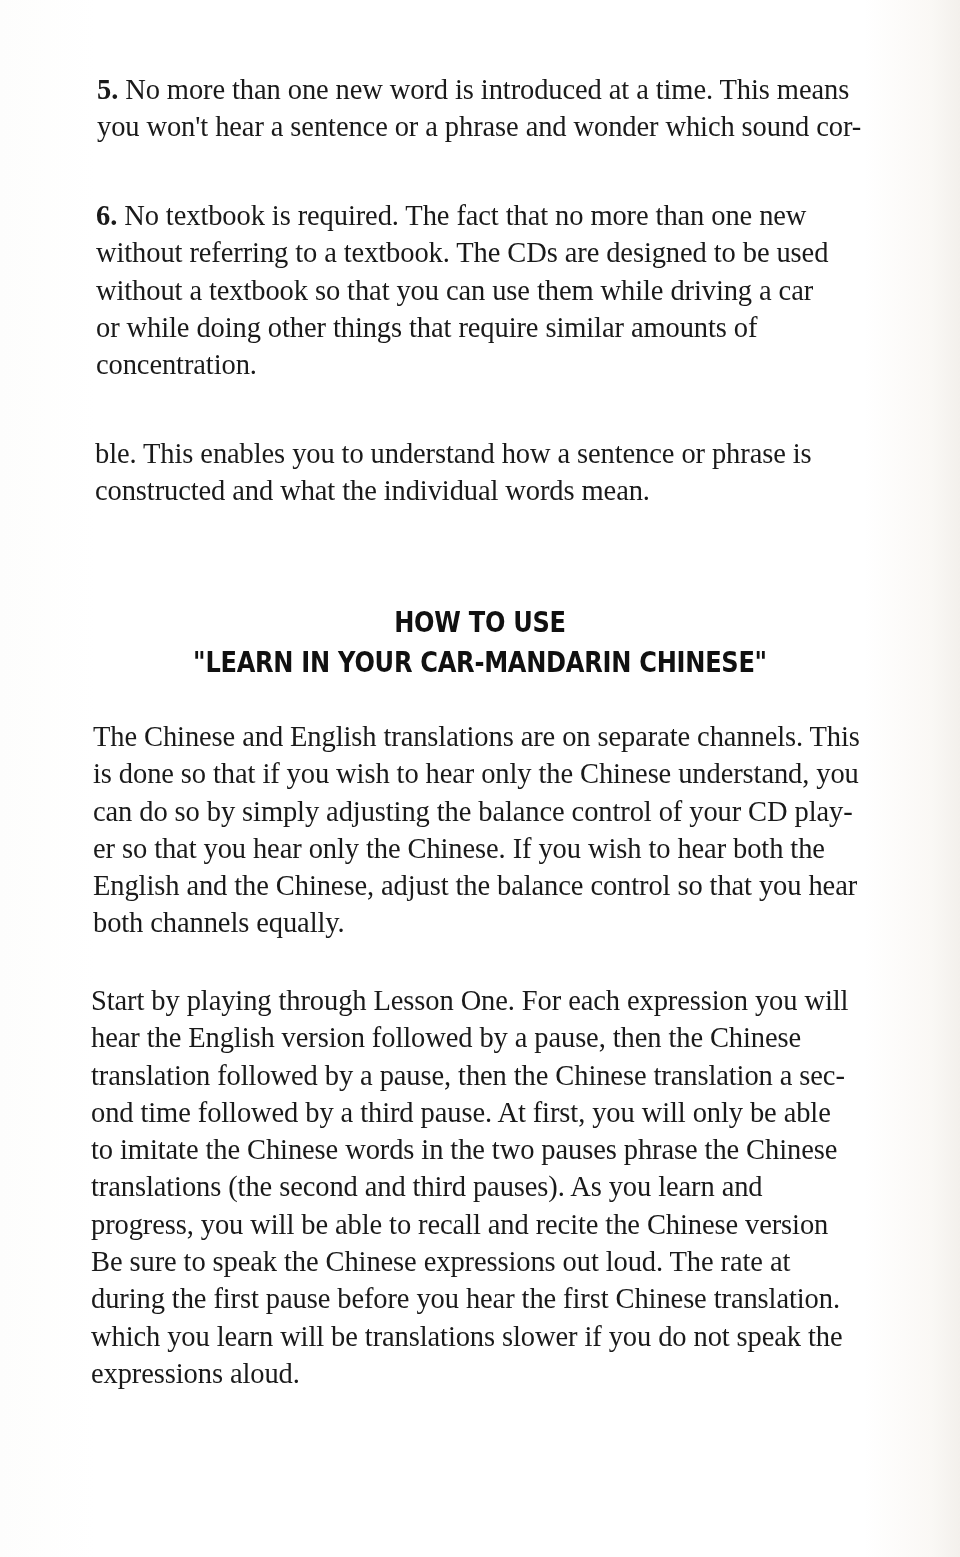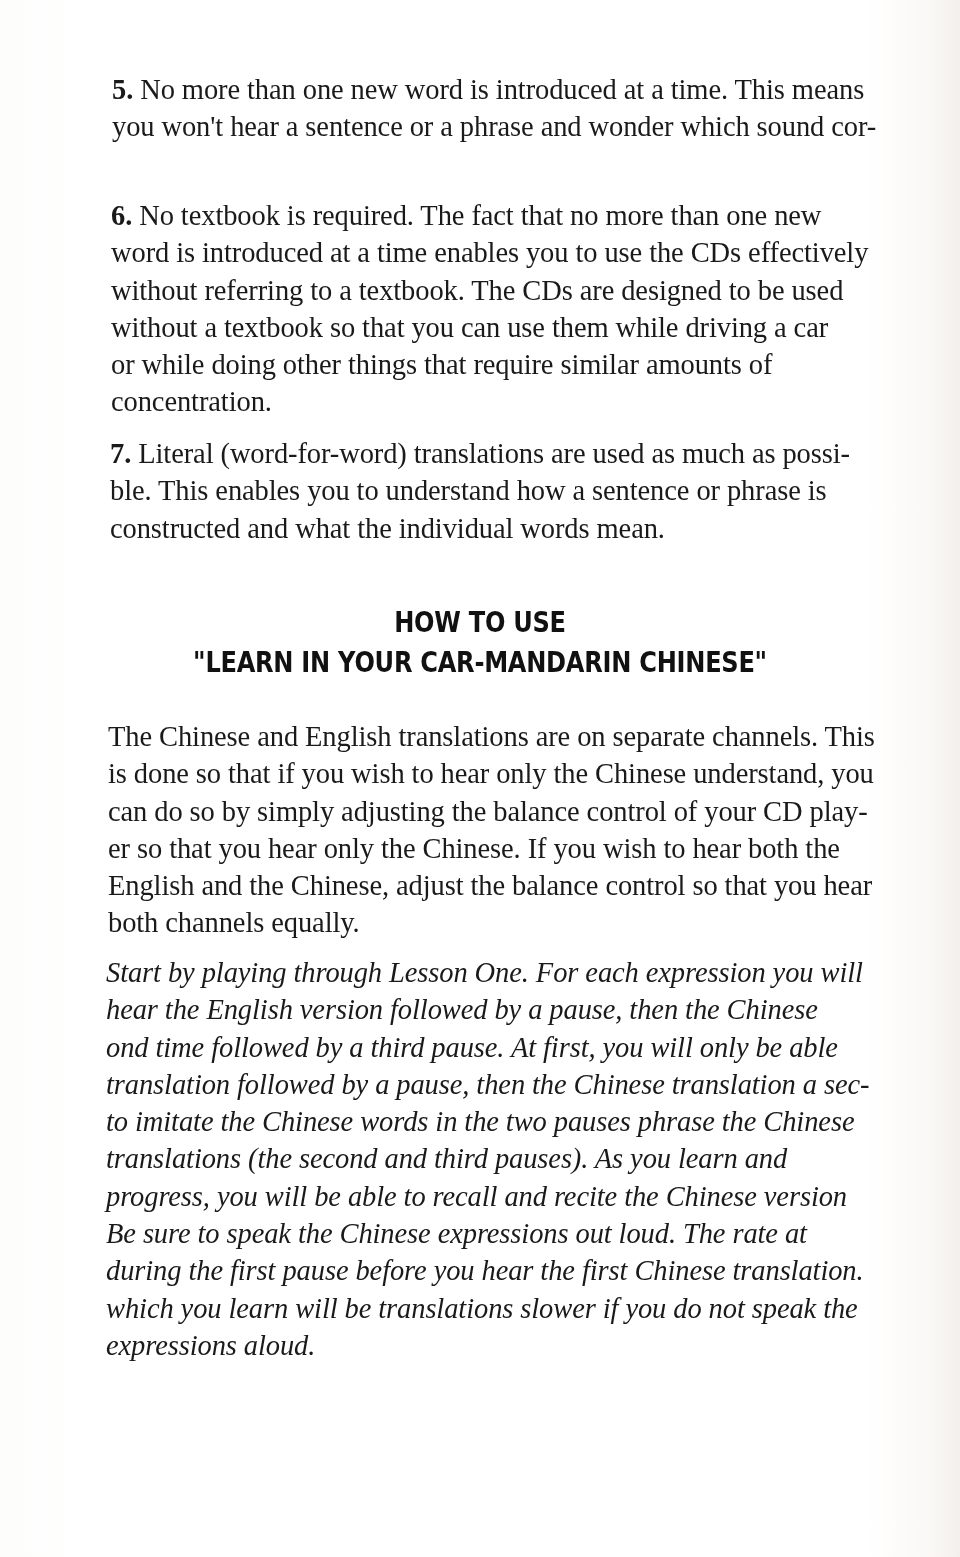--- a/index.html
+++ b/index.html
@@ -26,21 +26,20 @@
       position: absolute;
       left: 96px;
       width: 840px;
     }
     .line {
       display: block;
       font-size: 28.5px;
       line-height: 37.3px;
       white-space: nowrap;
       letter-spacing: -0.1px;
-      margin-left: 15px;
     }
     .num {
       font-weight: bold;
     }
     .heading {
       position: absolute;
       left: 0;
       width: 960px;
       text-align: center;
       font-family: "DejaVu Sans", "Liberation Sans", sans-serif;
@@ -59,52 +58,50 @@
 
 <div class="page">
 
   <div class="para" style="top:71px; left:97px;">
     <span class="line"><span class="num">5.</span><span> No more than one new word is introduced at a time. This means</span></span>
     <span class="line">you won't hear a sentence or a phrase and wonder which sound cor-</span>
   </div>
 
   <div class="para" style="top:197px; left:96px;">
     <span class="line"><span class="num">6.</span><span> No textbook is required. The fact that no more than one new</span></span>
-    <span class="line">word is introduced at a time enables you to use the CDs effectively</span>
     <span class="line">without referring to a textbook. The CDs are designed to be used</span>
     <span class="line">without a textbook so that you can use them while driving a car</span>
     <span class="line">or while doing other things that require similar amounts of</span>
     <span class="line">concentration.</span>
   </div>
 
   <div class="para" style="top:435px; left:95px;">
-    <span class="line"><span class="num">7.</span><span> Literal (word-for-word) translations are used as much as possi-</span></span>
     <span class="line">ble. This enables you to understand how a sentence or phrase is</span>
     <span class="line">constructed and what the individual words mean.</span>
   </div>
 
   <div class="heading" style="top:603px;">
     <span>HOW TO USE</span>
     <span>"LEARN IN YOUR CAR-MANDARIN CHINESE"</span>
   </div>
 
   <div class="para" style="top:718px; left:93px;">
     <span class="line">The Chinese and English translations are on separate channels. This</span>
     <span class="line">is done so that if you wish to hear only the Chinese understand, you</span>
     <span class="line">can do so by simply adjusting the balance control of your CD play-</span>
     <span class="line">er so that you hear only the Chinese. If you wish to hear both the</span>
     <span class="line">English and the Chinese, adjust the balance control so that you hear</span>
     <span class="line">both channels equally.</span>
   </div>
 
-  <div class="para" style="top:954px; left:91px;font-style:italic;">
+  <div class="para" style="top:982px; left:91px;">
     <span class="line">Start by playing through Lesson One. For each expression you will</span>
     <span class="line">hear the English version followed by a pause, then the Chinese</span>
+    <span class="line">translation followed by a pause, then the Chinese translation a sec-</span>
     <span class="line">ond time followed by a third pause. At first, you will only be able</span>
-    <span class="line">translation followed by a pause, then the Chinese translation a sec-</span>
     <span class="line">to imitate the Chinese words in the two pauses phrase the Chinese</span>
     <span class="line">translations (the second and third pauses). As you learn and</span>
     <span class="line">progress, you will be able to recall and recite the Chinese version</span>
     <span class="line">Be sure to speak the Chinese expressions out loud. The rate at</span>
     <span class="line">during the first pause before you hear the first Chinese translation.</span>
     <span class="line">which you learn will be translations slower if you do not speak the</span>
     <span class="line">expressions aloud.</span>
   </div>
 
 </div>

